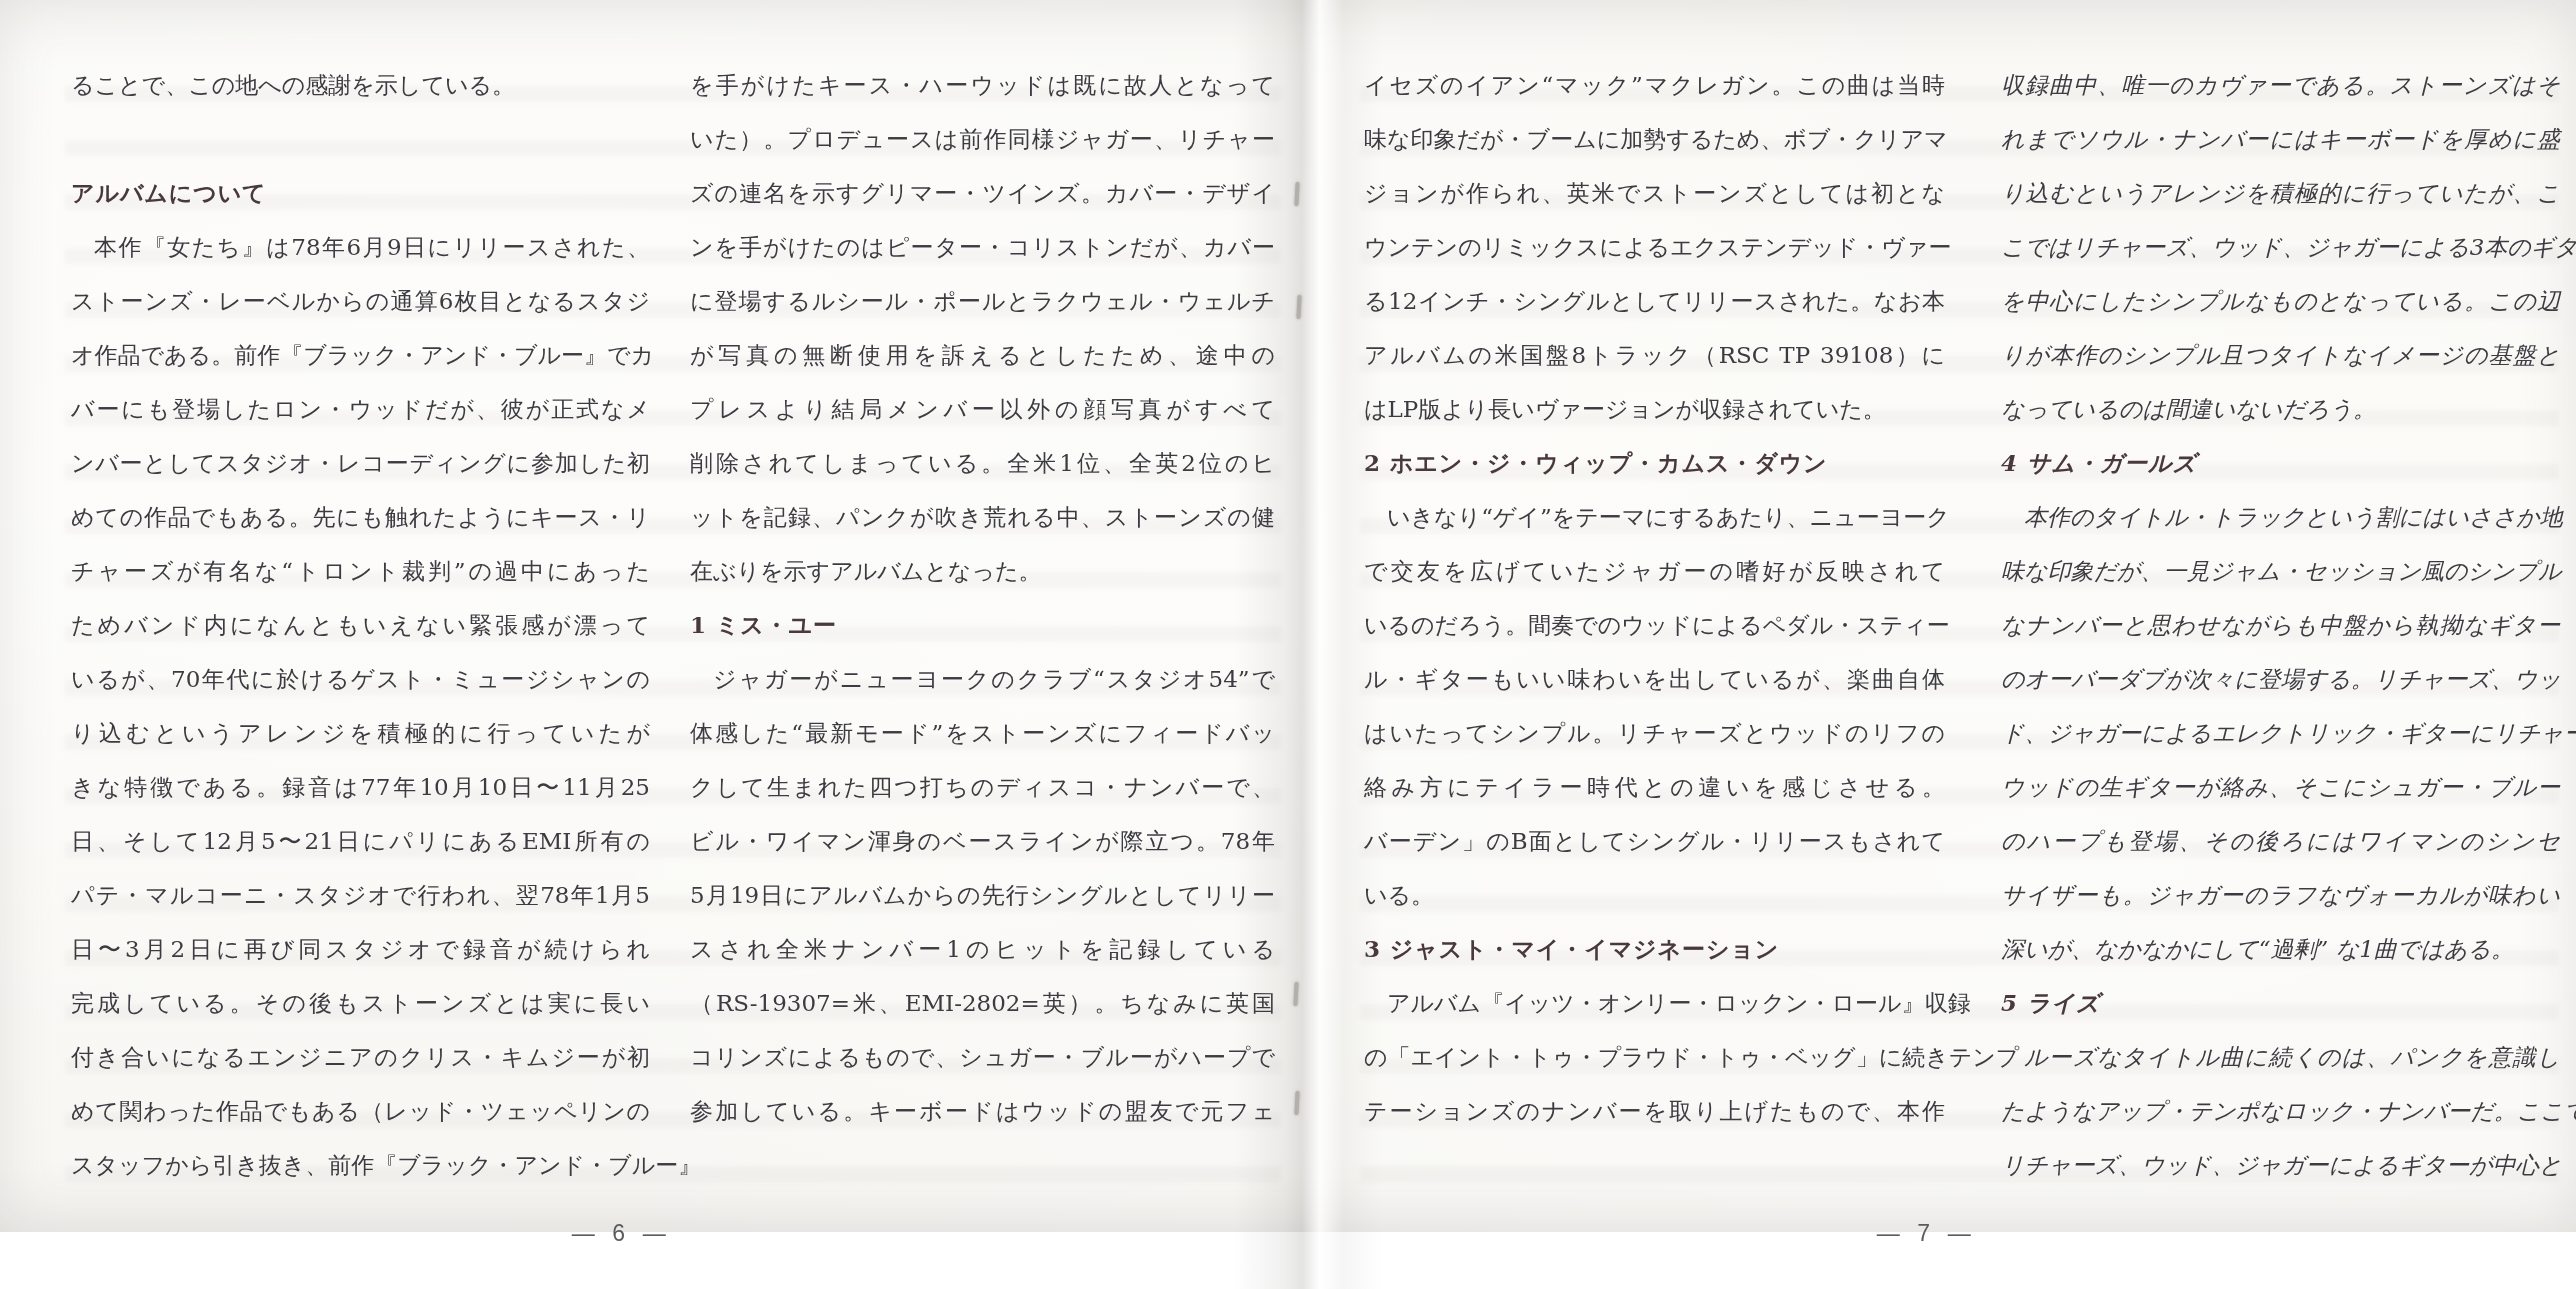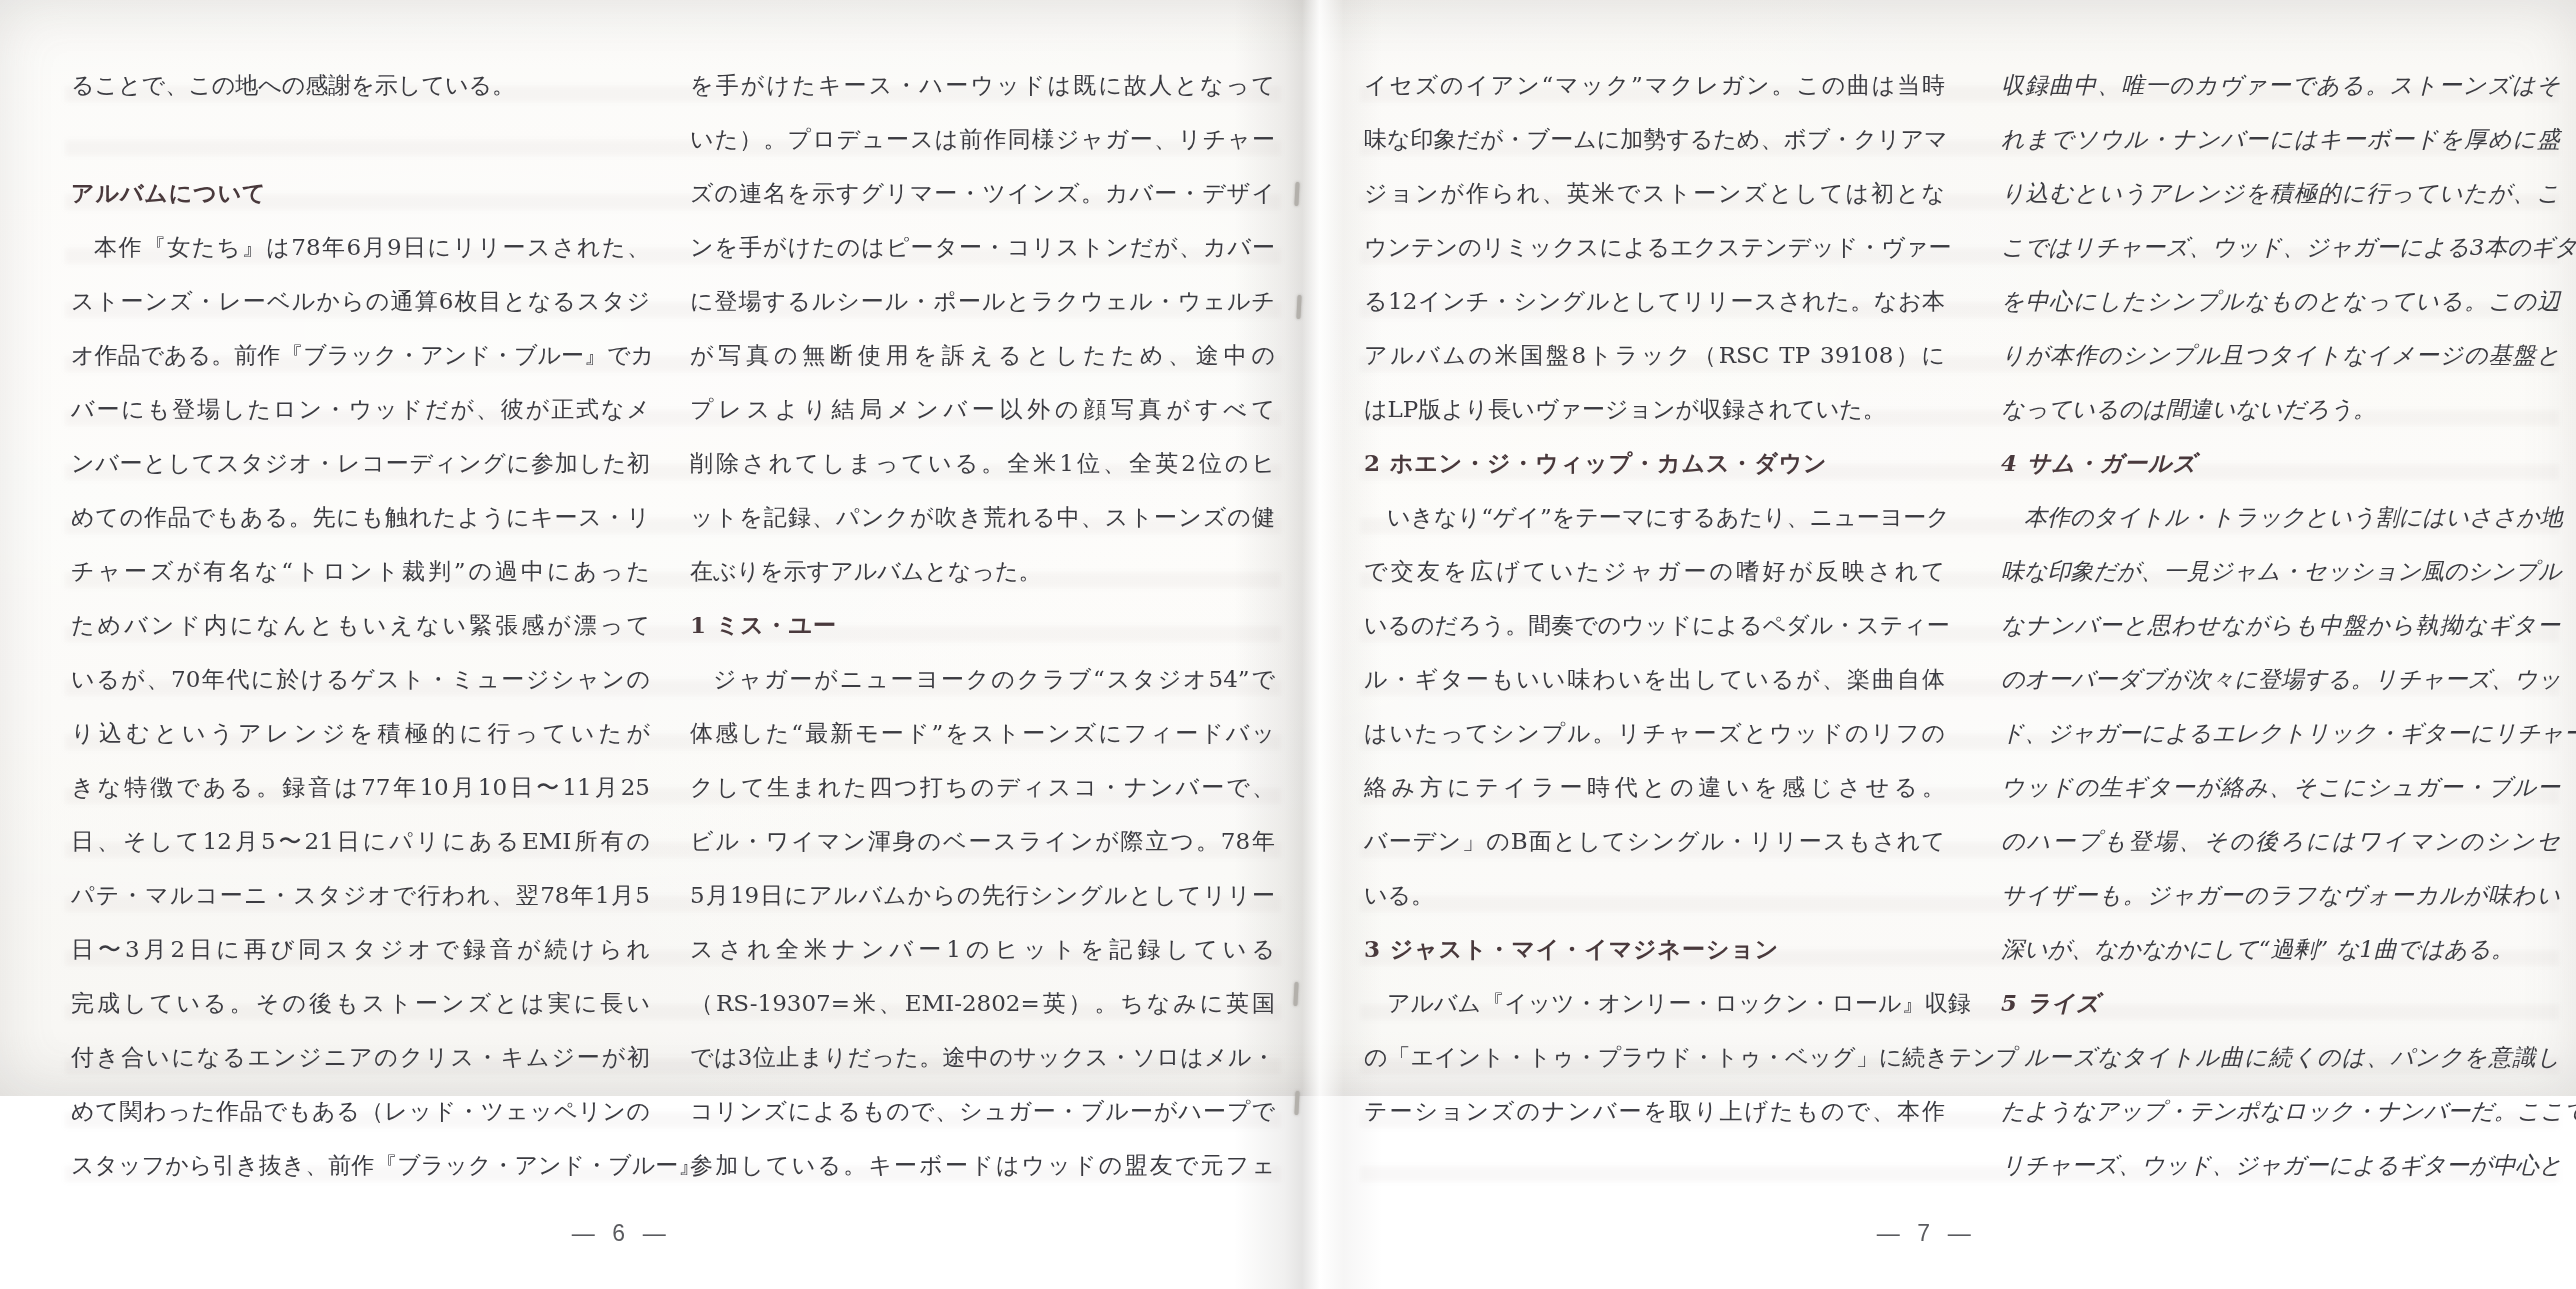--- a/index.html
+++ b/index.html
@@ -8,21 +8,21 @@
     width: 2576px;
     height: 1290px;
     overflow: hidden;
     font-family: "DejaVu Serif", "Liberation Serif", serif;
   }
 
   
   .spread {
     position: relative;
     width: 2576px;
-    height: 1096px;
+    height: 1232px;
     background:
       radial-gradient(ellipse at 18% 30%, rgba(255,255,255,0.55), rgba(255,255,255,0) 60%),
       radial-gradient(ellipse at 80% 70%, rgba(255,255,255,0.45), rgba(255,255,255,0) 60%),
       linear-gradient(180deg, #f4f3f0 0%, #faf9f6 6%, #fbfaf7 50%, #f8f7f4 94%, #f1f0ed 100%);
     box-shadow: inset 0 0 56px rgba(105,102,98,0.14);
   }
 
   
   .gutter {
     position: absolute;
@@ -163,21 +163,20 @@
         <div class="line body">ットを記録、パンクが吹き荒れる中、ストーンズの健</div>
         <div class="line end">在ぶりを示すアルバムとなった。</div>
         <div class="line heading">1 ミス・ユー</div>
         <div class="line indent">ジャガーがニューヨークのクラブ“スタジオ54”で</div>
         <div class="line body">体感した“最新モード”をストーンズにフィードバッ</div>
         <div class="line body">クして生まれた四つ打ちのディスコ・ナンバーで、</div>
         <div class="line body">ビル・ワイマン渾身のベースラインが際立つ。78年</div>
         <div class="line body">5月19日にアルバムからの先行シングルとしてリリー</div>
         <div class="line body">スされ全米ナンバー1のヒットを記録している</div>
         <div class="line body">（RS-19307=米、EMI-2802=英）。ちなみに英国</div>
-        <div class="line body">では3位止まりだった。途中のサックス・ソロはメル・</div>
         <div class="line body">コリンズによるもので、シュガー・ブルーがハープで</div>
         <div class="line body">参加している。キーボードはウッドの盟友で元フェ</div>
       </div>
     <div class="footer f-left">— 6 —</div>
   </section>
 
   <section>
     <div class="column col-p7c1">
         <div class="line body">イセズのイアン“マック”マクレガン。この曲は当時</div>
         <div class="line body">味な印象だが・ブームに加勢するため、ボブ・クリアマ</div>

